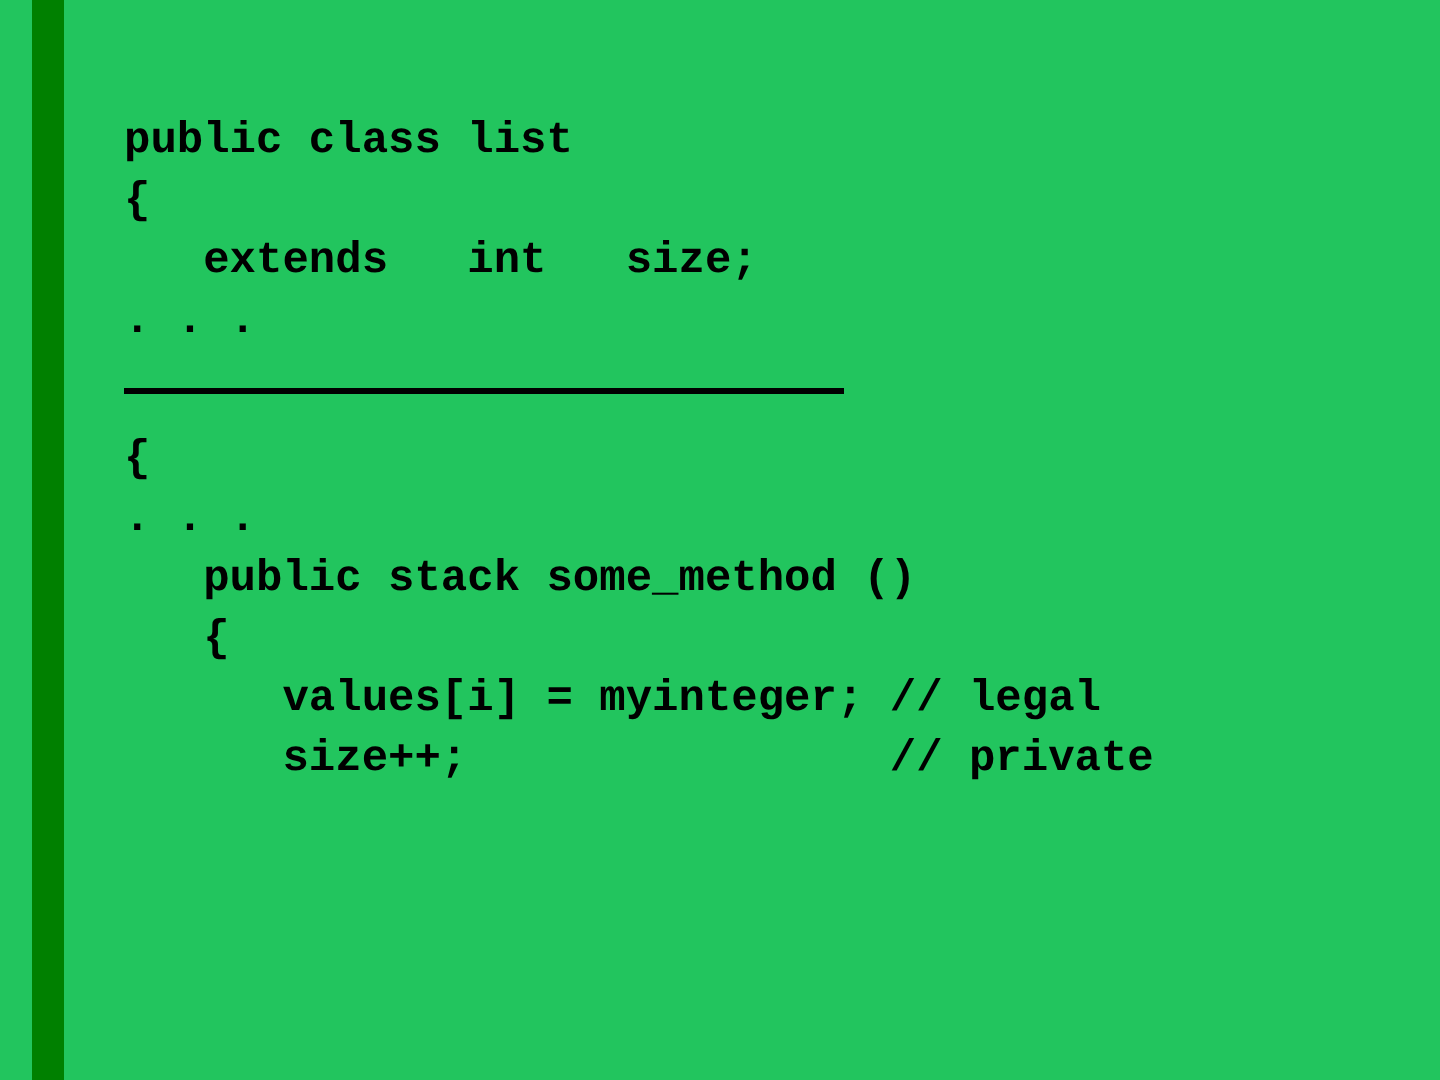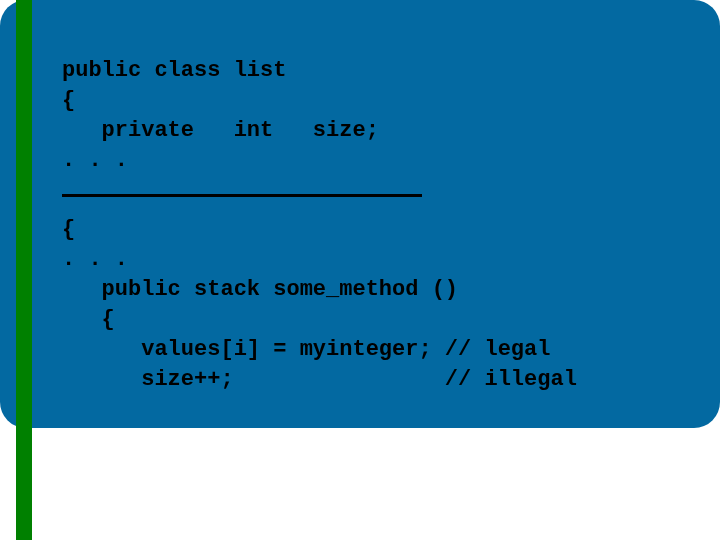--- a/index.html
+++ b/index.html
@@ -6,24 +6,23 @@
     margin: 0;
     padding: 0;
     width: 720px;
     height: 540px;
     background: #fff;
     overflow: hidden;
   }
   .slide {
     position: relative;
     width: 720px;
-    height: 428px;
-    background: #0369a1;
+    height: 540px;
+    background: #22c55e;
     font-family: "Courier New", Courier, monospace;
-    border-radius: 26px;
   }
   .left-bar {
     position: absolute;
     left: 16px;
     top: 0;
     width: 16px;
     height: 540px;
     background: #008000;
   }
   .code-area {
@@ -50,25 +49,25 @@
 </style>
 </head>
 <body>
 
 <div class="slide">
   <div class="left-bar"></div>
 
   <div class="code-area">
     <div class="code">public class list</div>
     <div class="code">{</div>
-    <div class="code">   private   int   size;</div>
+    <div class="code">   extends   int   size;</div>
     <div class="code">. . .</div>
 
     <hr class="hr">
 
     <div class="code">{</div>
     <div class="code">. . .</div>
     <div class="code">   public stack some_method ()</div>
     <div class="code">   {</div>
     <div class="code">      values[i] = myinteger; // legal</div>
-    <div class="code">      size++;                // illegal</div>
+    <div class="code">      size++;                // private</div>
   </div>
 </div>
 
 </body></html>

